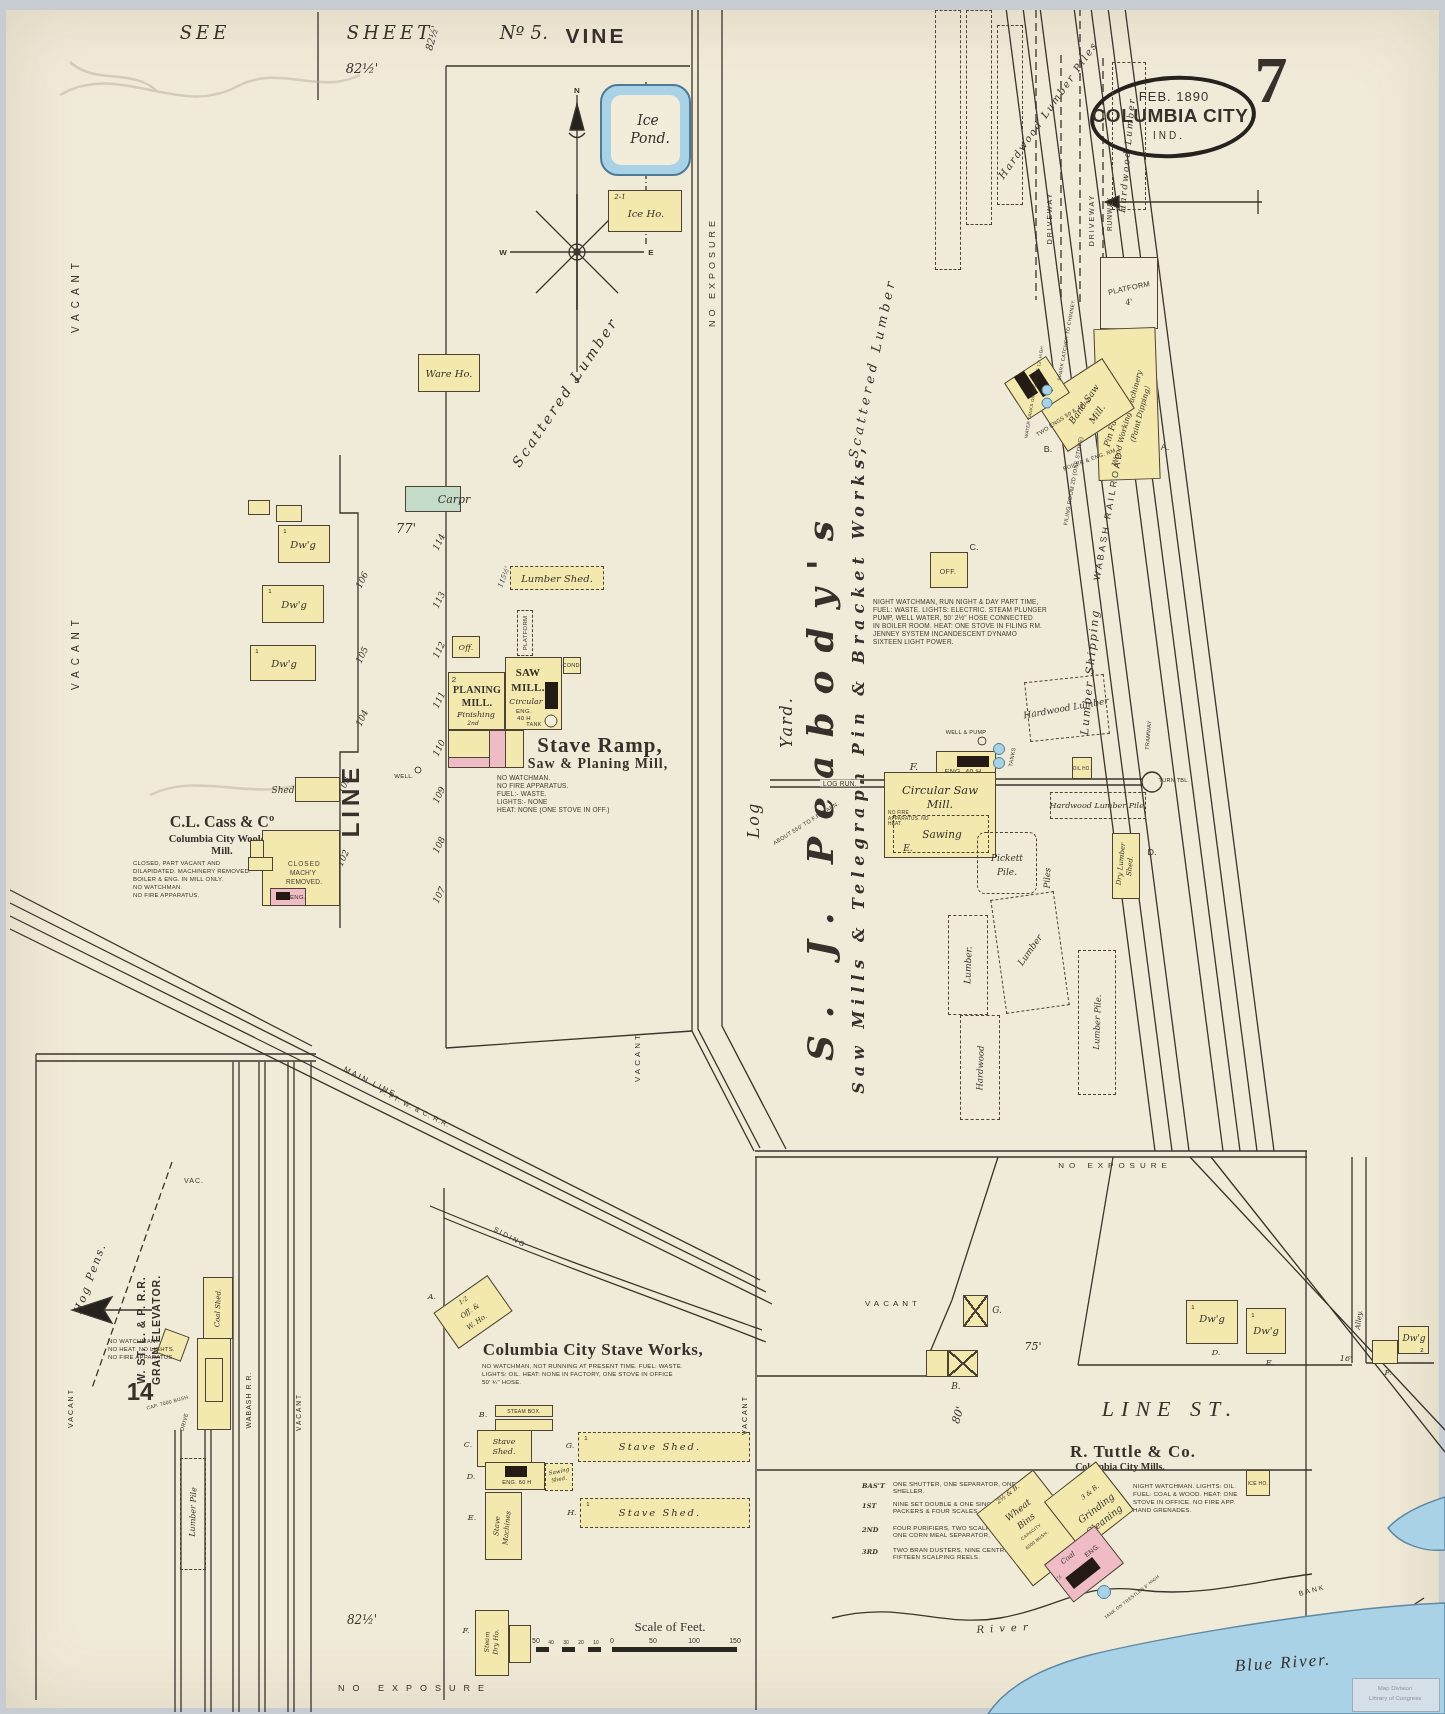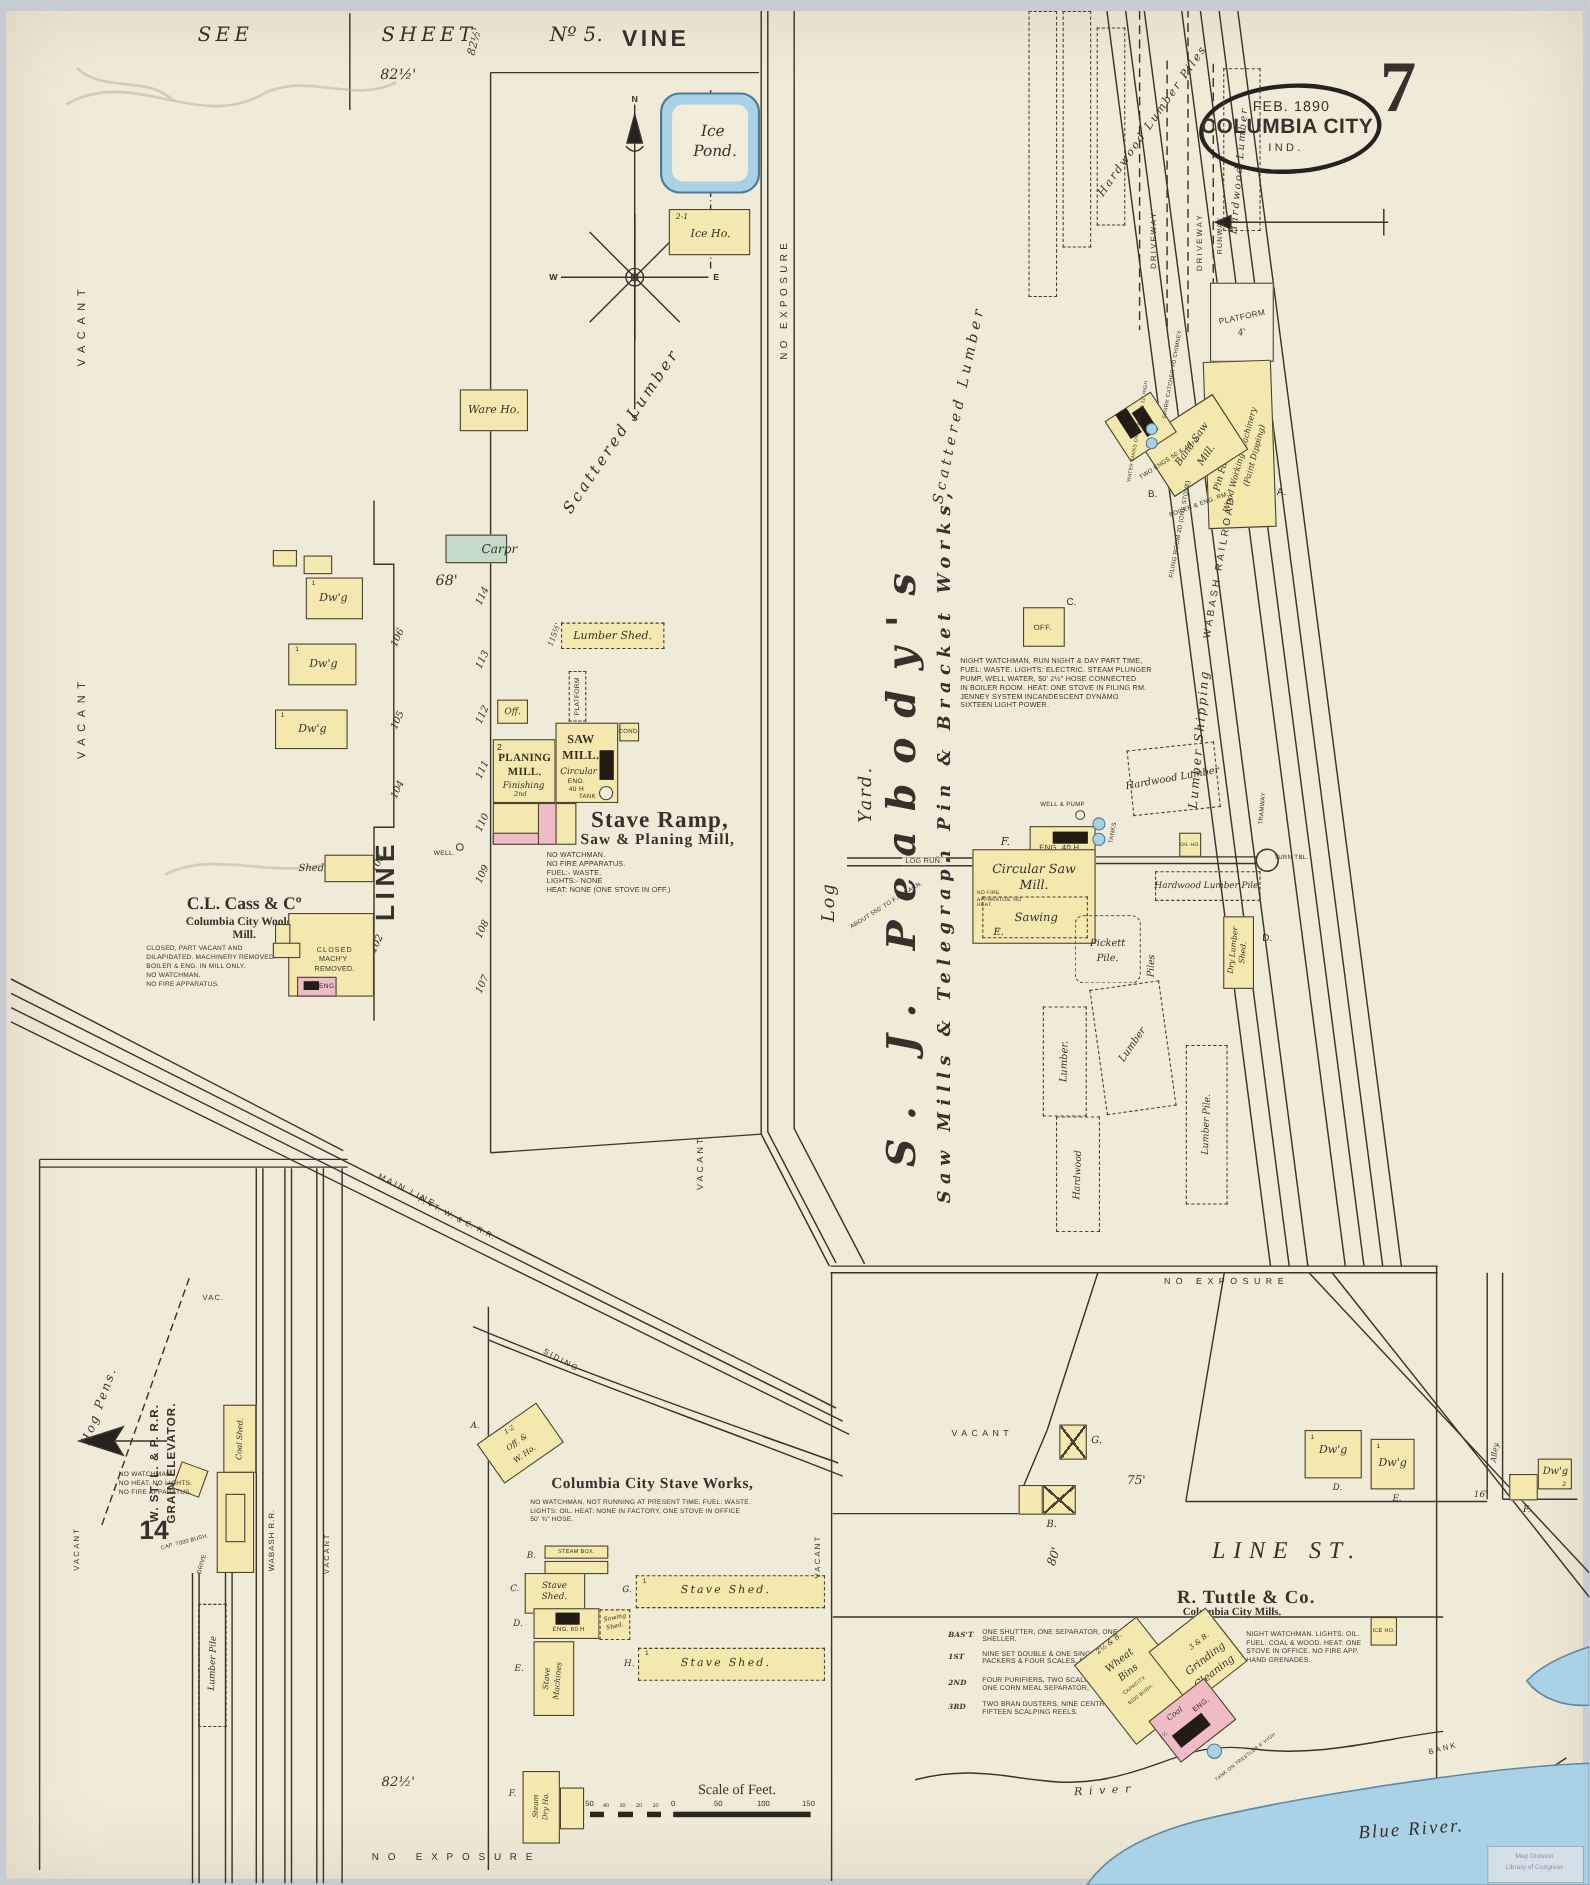--- a/index.html
+++ b/index.html
@@ -156,21 +156,21 @@
   <div class="bld blu" style="left:600px;top:84px;width:91px;height:92px;border-radius:18px;border-width:2px"></div>
   <div class="wht" style="position:absolute;left:611px;top:95px;width:69px;height:70px;border-radius:10px"></div>
   <div class="t i" style="left:648px;top:120px;font-size:14px">Ice</div>
   <div class="t i" style="left:650px;top:138px;font-size:14px">Pond.</div>
   <div class="bld" style="left:608px;top:190px;width:74px;height:42px"></div>
   <div class="t i" style="left:620px;top:197px;font-size:7px">2-1</div>
   <div class="t i" style="left:646px;top:213px;font-size:10px">Ice Ho.</div>
   <div class="bld" style="left:418px;top:354px;width:62px;height:38px"></div>
   <div class="t i" style="left:449px;top:373px;font-size:10px">Ware Ho.</div>
   <div class="t i" style="left:565px;top:392px;--r:-56deg;font-size:14px;letter-spacing:3px">Scattered Lumber</div>
-  <div class="t i" style="left:406px;top:528px;font-size:13px">68'</div>
+  <div class="t i" style="left:406px;top:528px;font-size:13px">77'</div>
   <div class="bld grn" style="left:405px;top:486px;width:56px;height:26px"></div>
   <div class="t i" style="left:454px;top:499px;font-size:11px">Carpr</div>
   <div class="dsh" style="left:510px;top:566px;width:94px;height:24px;background:#f3e9ae"></div>
   <div class="t i" style="left:557px;top:578px;font-size:10px">Lumber Shed.</div>
   <div class="t i" style="left:504px;top:577px;--r:-70deg;font-size:7px">115½'</div>
   <div class="bld" style="left:452px;top:636px;width:28px;height:22px"></div>
   <div class="t i" style="left:466px;top:647px;font-size:8px">Off.</div>
   <div class="dsh" style="left:517px;top:610px;width:16px;height:46px"></div>
   <div class="t c" style="left:525px;top:633px;--r:-90deg;font-size:6px">Platform</div>
   <div class="bld" style="left:505px;top:657px;width:57px;height:73px"></div>
@@ -369,21 +369,21 @@
   <div class="t c" style="left:298px;top:1412px;--r:-90deg;font-size:6.5px;letter-spacing:2px">Vacant</div>
   <div class="t c" style="left:70px;top:1408px;--r:-90deg;font-size:7px;letter-spacing:2px">Vacant</div>
   <div class="dsh" style="left:180px;top:1458px;width:26px;height:112px"></div>
   <div class="t i" style="left:193px;top:1512px;--r:-88deg;font-size:8px">Lumber Pile</div>
 
   <div class="bld" style="left:440px;top:1290px;width:66px;height:44px;--r:-35deg"></div>
   <div class="t i" style="left:432px;top:1296px;font-size:8px">A.</div>
   <div class="t i" style="left:463px;top:1300px;--r:-35deg;font-size:6px">1-2</div>
   <div class="t i" style="left:470px;top:1311px;--r:-35deg;font-size:7px">Off. &amp;</div>
   <div class="t i" style="left:477px;top:1322px;--r:-35deg;font-size:7px">W. Ho.</div>
-  <div class="t b sr" style="left:593px;top:1350px;font-size:14px;letter-spacing:.5px">Columbia City Stave Works,</div>
+  <div class="t b sr" style="left:593px;top:1350px;font-size:17px;letter-spacing:.5px">Columbia City Stave Works,</div>
   <div class="note" style="left:482px;top:1363px;font-size:6px">No watchman, not running at present time. Fuel: waste.</div>
   <div class="note" style="left:482px;top:1371px;font-size:6px">Lights: oil. Heat: none in factory, one stove in office</div>
   <div class="note" style="left:482px;top:1379px;font-size:6px">50' ¾" hose.</div>
   <div class="bld" style="left:495px;top:1405px;width:58px;height:12px"></div>
   <div class="bld" style="left:495px;top:1419px;width:58px;height:12px"></div>
   <div class="t c" style="left:524px;top:1411px;font-size:5px">Steam Box.</div>
   <div class="t i" style="left:483px;top:1414px;font-size:8px">B.</div>
   <div class="bld" style="left:477px;top:1430px;width:55px;height:37px"></div>
   <div class="t i" style="left:504px;top:1441px;font-size:8px">Stave</div>
   <div class="t i" style="left:504px;top:1451px;font-size:8px">Shed.</div>

